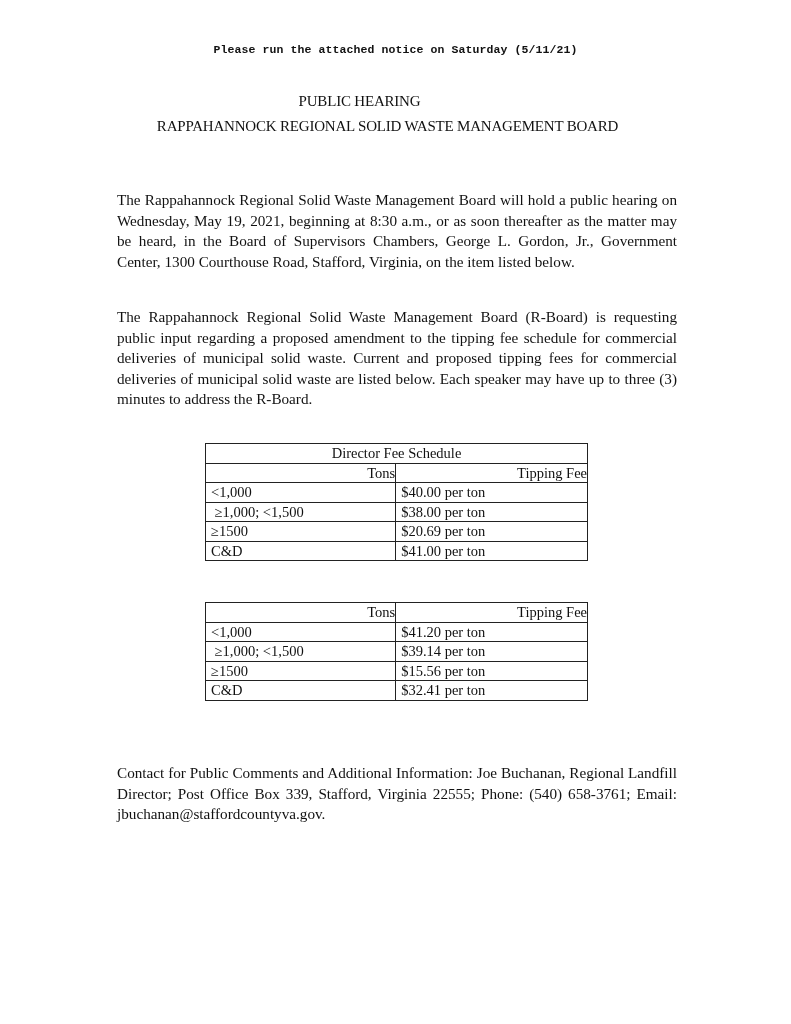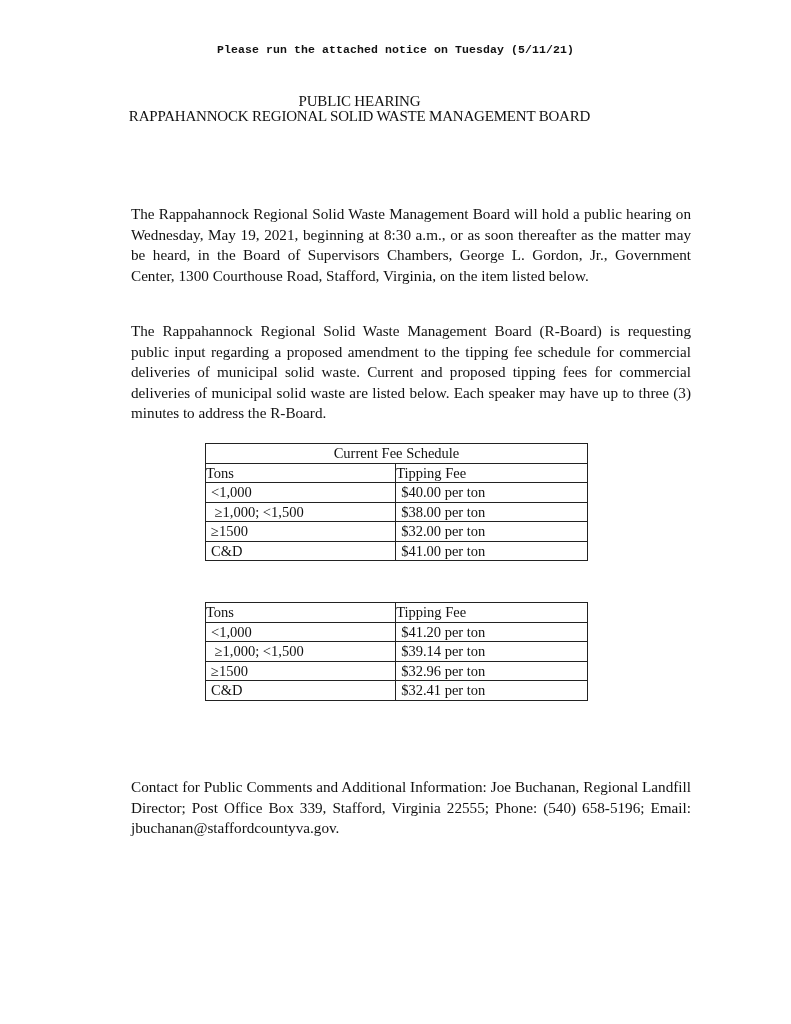--- a/index.html
+++ b/index.html
@@ -37,32 +37,32 @@
       position: absolute;
       left: 0;
       width: 719px;
       text-align: center;
       font-family: "Liberation Serif", serif;
       font-size: 15px;
       color: #111;
       letter-spacing: -0.2px;
     }
     .heading.h1 { top: 93px; }
-    .heading.h2 { top: 108px; }
+    .heading.h2 { top: 118px; margin-left: 28px; }
 
     .para {
       position: absolute;
       left: 117px;
       width: 560px;
       font-family: "Liberation Serif", serif;
       font-size: 15.2px;
       line-height: 20.5px;
       text-align: justify;
       color: #111;
-      margin: 14px;
+      margin: 0;
     }
     .para.p1 { top: 190px; }
     .para.p2 { top: 307px; }
     .para.p3 { top: 763px; }
 
     table.fee {
       position: absolute;
       left: 205px;
       width: 383px;
       border-collapse: collapse;
@@ -78,59 +78,59 @@
       padding: 0 17px 0 5px;
       font-weight: normal;
       line-height: 18px;
       white-space: nowrap;
     }
     table.fee th.caption-cell {
       text-align: center;
       padding: 0;
     }
     table.fee th.colhead {
-      text-align: left;
+      text-align: right;
       padding: 0;
     }
     table.fee td.tons { width: 184px; }
     table.fee td.fee-val { width: 188px; }
   </style>
 </head>
 <body>
 
 <div class="page">
 
-  <div class="run-note">Please run the attached notice on Tuesday (5/11/21)</div>
+  <div class="run-note">Please run the attached notice on Saturday (5/11/21)</div>
 
   <div class="heading h1">PUBLIC HEARING</div>
   <div class="heading h2">RAPPAHANNOCK REGIONAL SOLID WASTE MANAGEMENT BOARD</div>
 
   <p class="para p1">The Rappahannock Regional Solid Waste Management Board will hold a public hearing on Wednesday, May 19, 2021, beginning at 8:30 a.m., or as soon thereafter as the matter may be heard, in the Board of Supervisors Chambers, George L. Gordon, Jr., Government Center, 1300 Courthouse Road, Stafford, Virginia, on the item listed below.</p>
   <p class="para p2">The Rappahannock Regional Solid Waste Management Board (R-Board) is requesting public input regarding a proposed amendment to the tipping fee schedule for commercial deliveries of municipal solid waste.  Current and proposed tipping fees for commercial deliveries of municipal solid waste are listed below.  Each speaker may have up to three (3) minutes to address the R-Board.</p>
 
   <table class="fee t1">
     <tbody>
         <tr>
-      <th class="caption-cell" colspan="2">Current Fee Schedule</th>
+      <th class="caption-cell" colspan="2">Director Fee Schedule</th>
     </tr>
     <tr>
       <th class="colhead">Tons</th>
       <th class="colhead">Tipping Fee</th>
     </tr>
     <tr>
       <td class="tons">&lt;1,000</td>
       <td class="fee-val">$40.00 per ton</td>
     </tr>
     <tr>
       <td class="tons">&nbsp;≥1,000; &lt;1,500</td>
       <td class="fee-val">$38.00 per ton</td>
     </tr>
     <tr>
       <td class="tons">≥1500</td>
-      <td class="fee-val">$32.00 per ton</td>
+      <td class="fee-val">$20.69 per ton</td>
     </tr>
     <tr>
       <td class="tons">C&amp;D</td>
       <td class="fee-val">$41.00 per ton</td>
     </tr>
   </tbody>
     </table>
 
   <table class="fee t2">
     <tbody>
@@ -141,24 +141,24 @@
     <tr>
       <td class="tons">&lt;1,000</td>
       <td class="fee-val">$41.20 per ton</td>
     </tr>
     <tr>
       <td class="tons">&nbsp;≥1,000; &lt;1,500</td>
       <td class="fee-val">$39.14 per ton</td>
     </tr>
     <tr>
       <td class="tons">≥1500</td>
-      <td class="fee-val">$32.96 per ton</td>
+      <td class="fee-val">$15.56 per ton</td>
     </tr>
     <tr>
       <td class="tons">C&amp;D</td>
       <td class="fee-val">$32.41 per ton</td>
     </tr>
   </tbody>
     </table>
 
-  <p class="para p3">Contact for Public Comments and Additional Information:  Joe Buchanan, Regional Landfill Director; Post Office Box 339, Stafford, Virginia 22555; Phone: (540) 658-5196; Email: jbuchanan@staffordcountyva.gov.</p>
+  <p class="para p3">Contact for Public Comments and Additional Information:  Joe Buchanan, Regional Landfill Director; Post Office Box 339, Stafford, Virginia 22555; Phone: (540) 658-3761; Email: jbuchanan@staffordcountyva.gov.</p>
 
 </div>
 
 </body></html>

